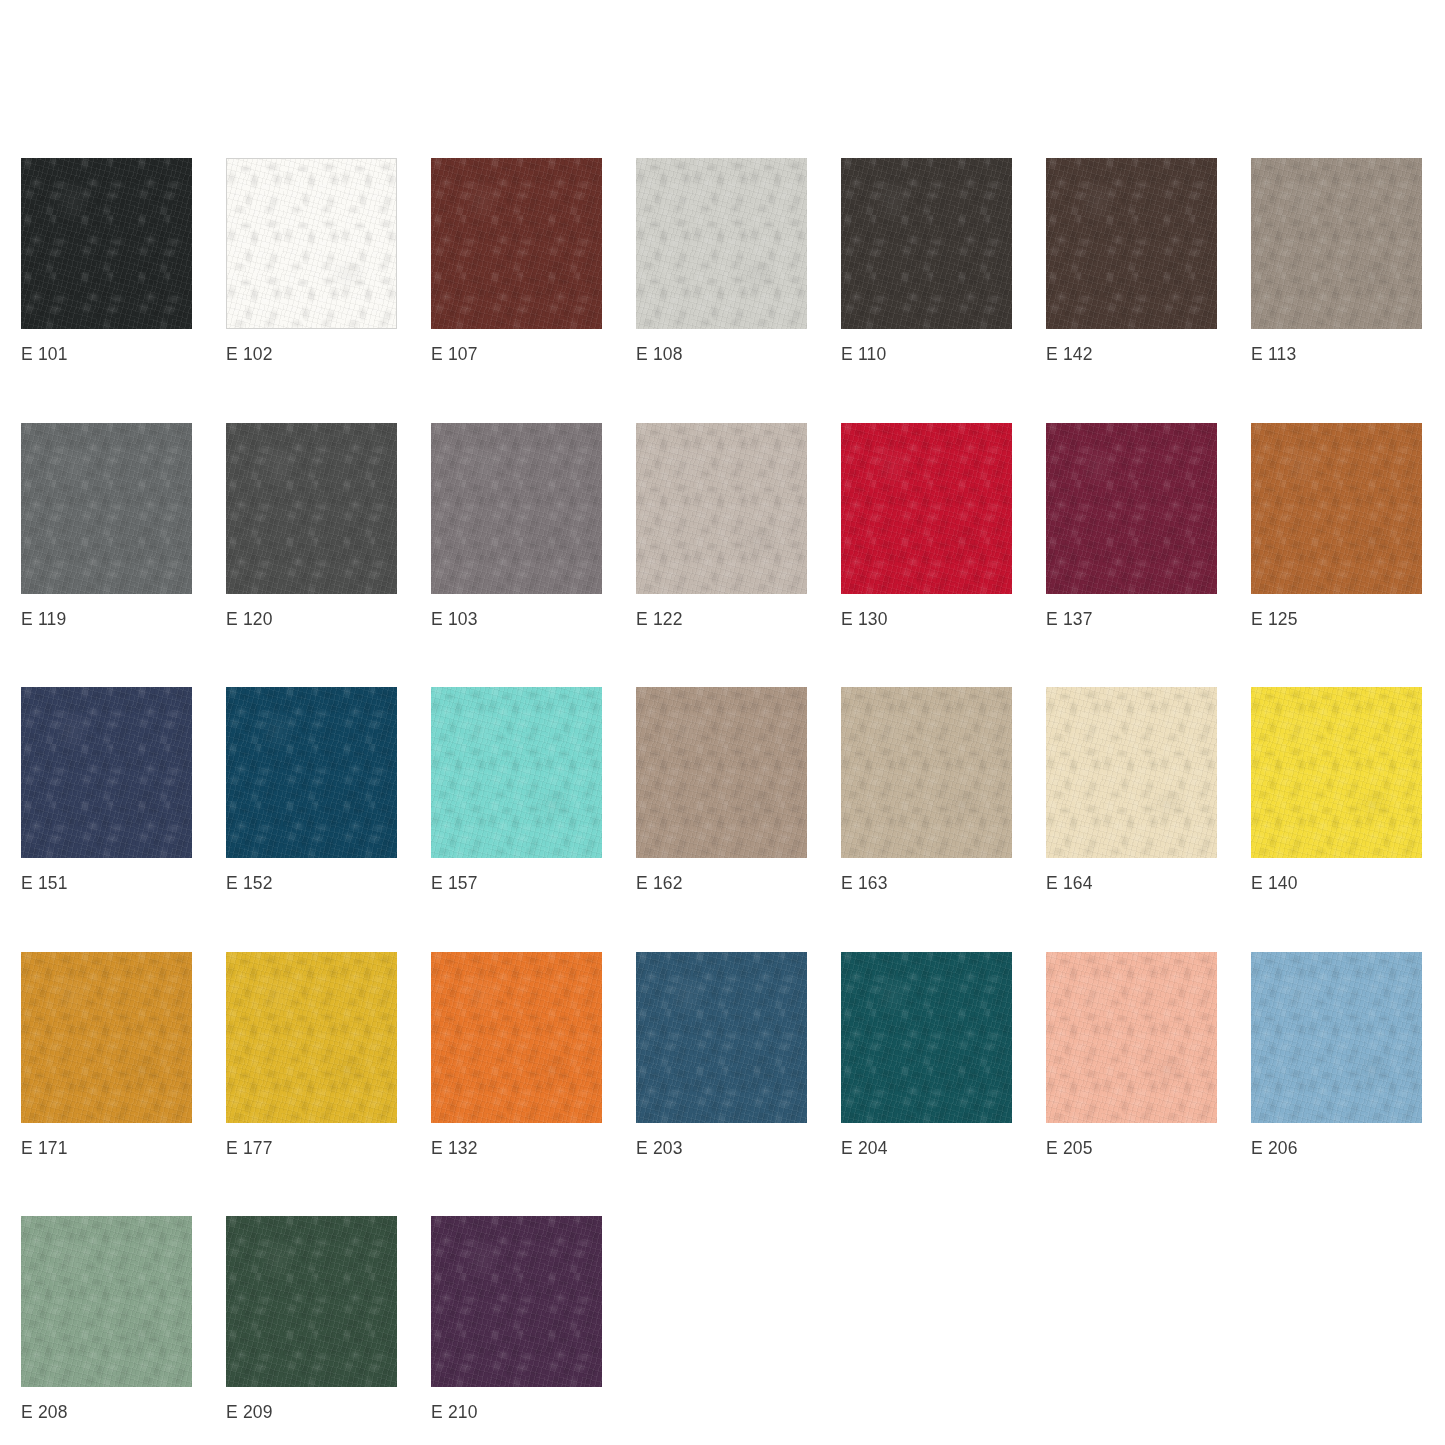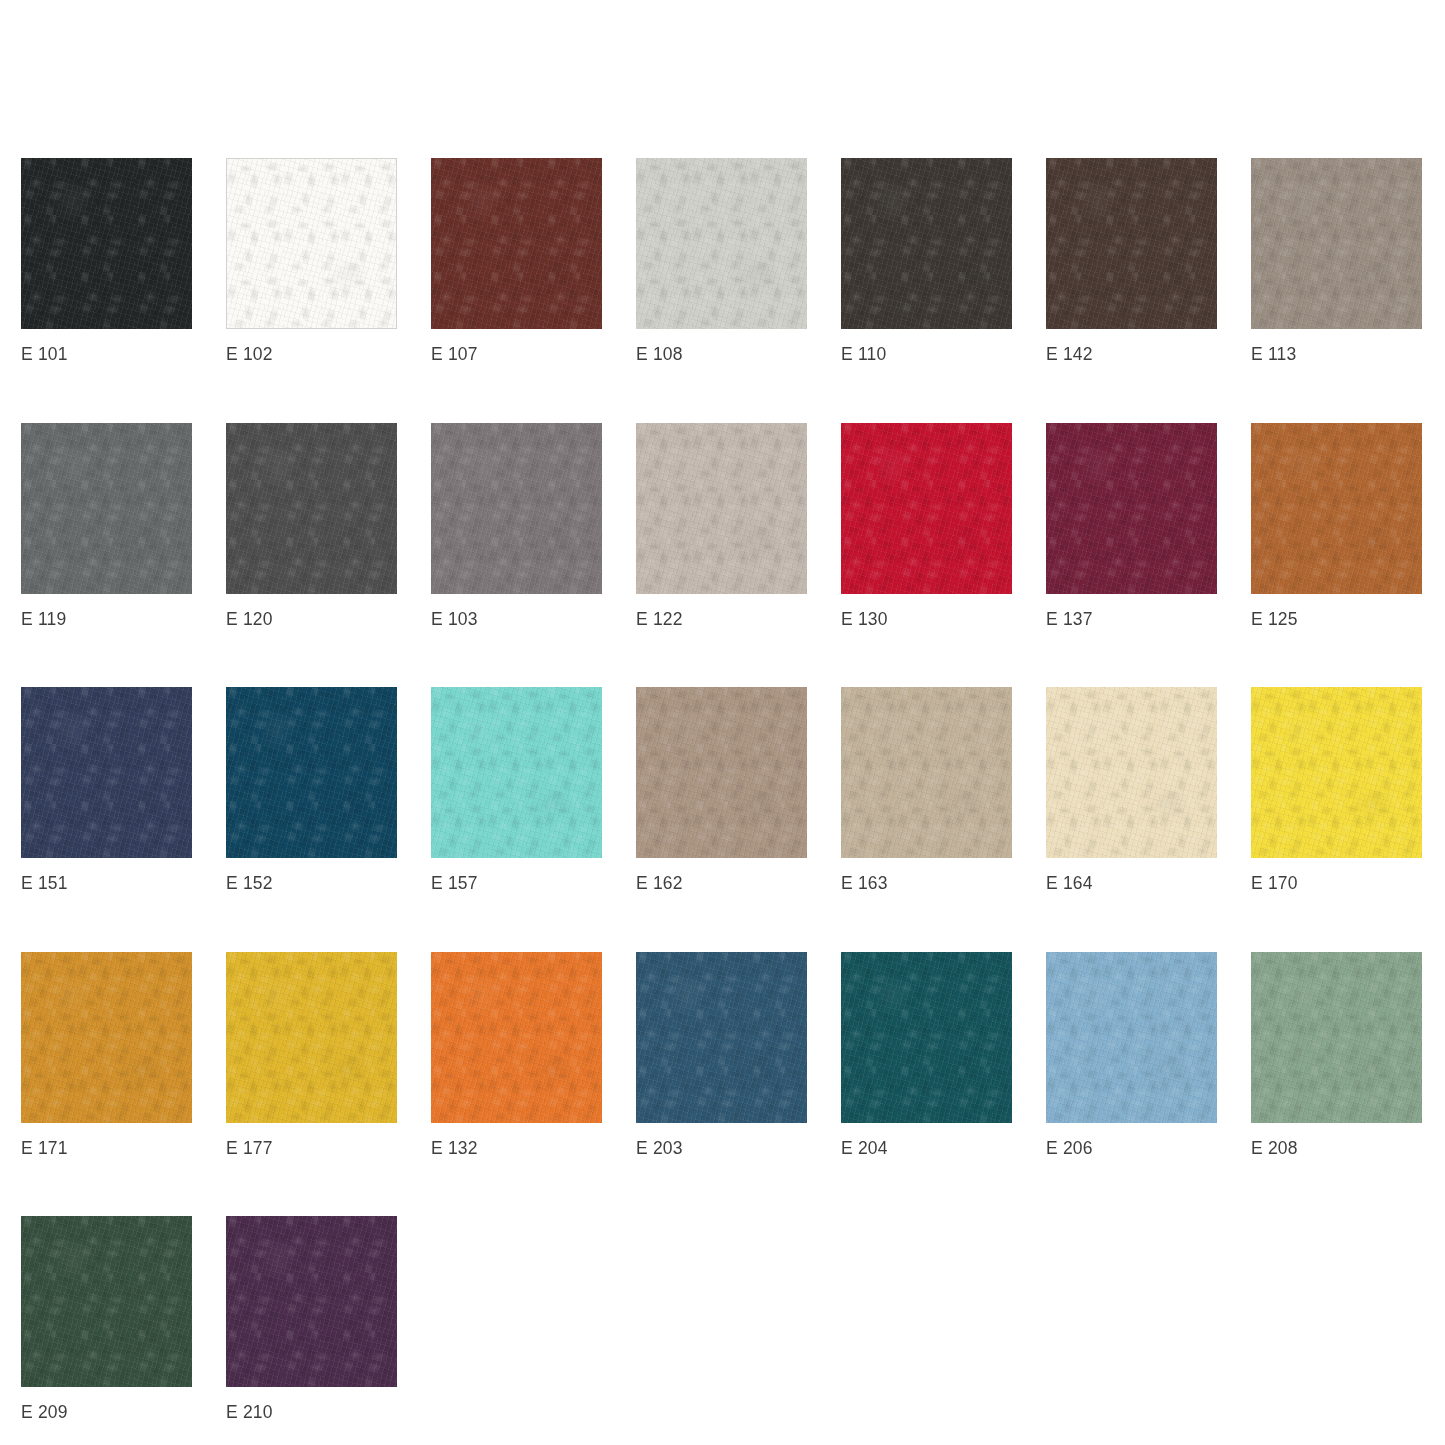--- a/index.html
+++ b/index.html
@@ -172,41 +172,45 @@
       <div class="swatch-cell">
         <div class="swatch-chip" title="sand" style="background-color: rgb(194, 178, 154); background-position: 19px 38px;"></div>
         <div class="swatch-label">E 163</div>
       </div>
       <div class="swatch-cell">
         <div class="swatch-chip" title="cream" style="background-color: rgb(237, 223, 190); background-position: 32px 10px;"></div>
         <div class="swatch-label">E 164</div>
       </div>
       <div class="swatch-cell">
         <div class="swatch-chip" title="lemon yellow" style="background-color: rgb(245, 221, 60); background-position: 45px 39px;"></div>
-        <div class="swatch-label">E 170</div>
+        <div class="swatch-label">E 140</div>
       </div>
       <div class="swatch-cell">
         <div class="swatch-chip" title="amber ochre" style="background-color: rgb(209, 144, 42); background-position: 1px 11px;"></div>
         <div class="swatch-label">E 171</div>
       </div>
       <div class="swatch-cell">
         <div class="swatch-chip" title="golden yellow" style="background-color: rgb(224, 182, 43); background-position: 14px 40px;"></div>
         <div class="swatch-label">E 177</div>
       </div>
       <div class="swatch-cell">
         <div class="swatch-chip" title="orange" style="background-color: rgb(232, 118, 42); background-position: 27px 12px;"></div>
         <div class="swatch-label">E 132</div>
       </div>
       <div class="swatch-cell">
         <div class="swatch-chip" title="slate blue" style="background-color: rgb(47, 87, 113); background-position: 40px 41px;"></div>
         <div class="swatch-label">E 203</div>
       </div>
       <div class="swatch-cell">
         <div class="swatch-chip" title="dark teal" style="background-color: rgb(20, 84, 90); background-position: 53px 13px;"></div>
         <div class="swatch-label">E 204</div>
+      </div>
+      <div class="swatch-cell">
+        <div class="swatch-chip" title="salmon pink" style="background-color: rgb(244, 182, 159); background-position: 9px 42px;"></div>
+        <div class="swatch-label">E 205</div>
       </div>
       <div class="swatch-cell">
         <div class="swatch-chip" title="light blue" style="background-color: rgb(132, 176, 205); background-position: 22px 14px;"></div>
         <div class="swatch-label">E 206</div>
       </div>
       <div class="swatch-cell">
         <div class="swatch-chip" title="sage green" style="background-color: rgb(135, 164, 140); background-position: 35px 43px;"></div>
         <div class="swatch-label">E 208</div>
       </div>
       <div class="swatch-cell">

